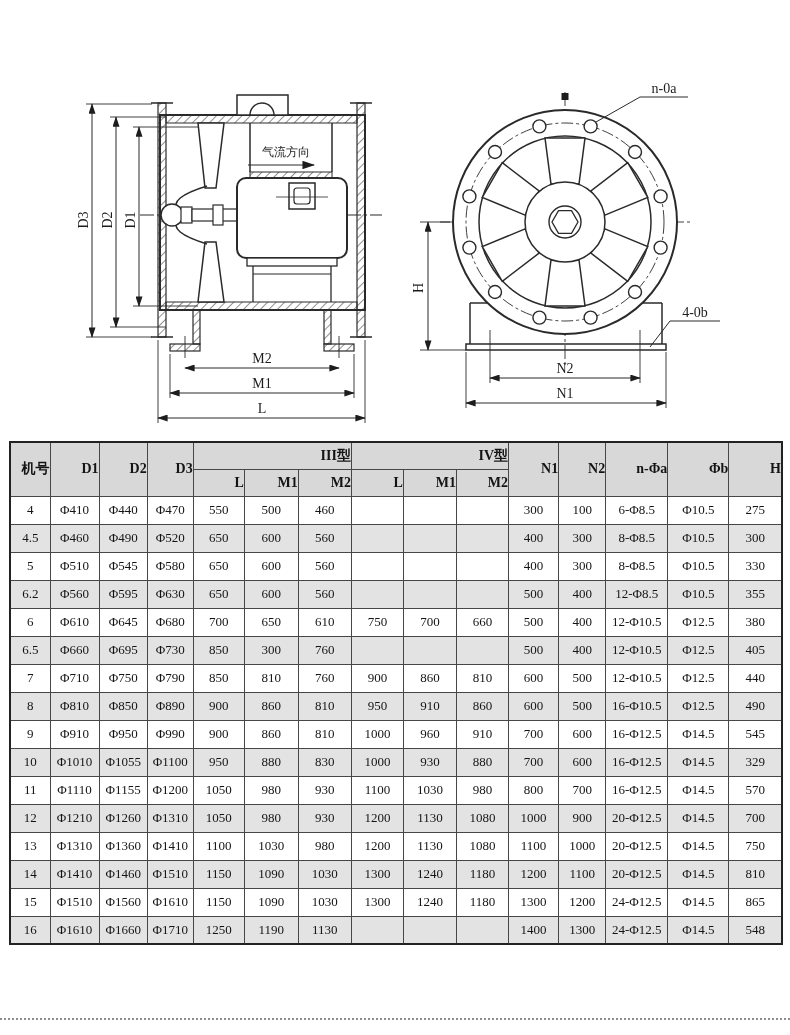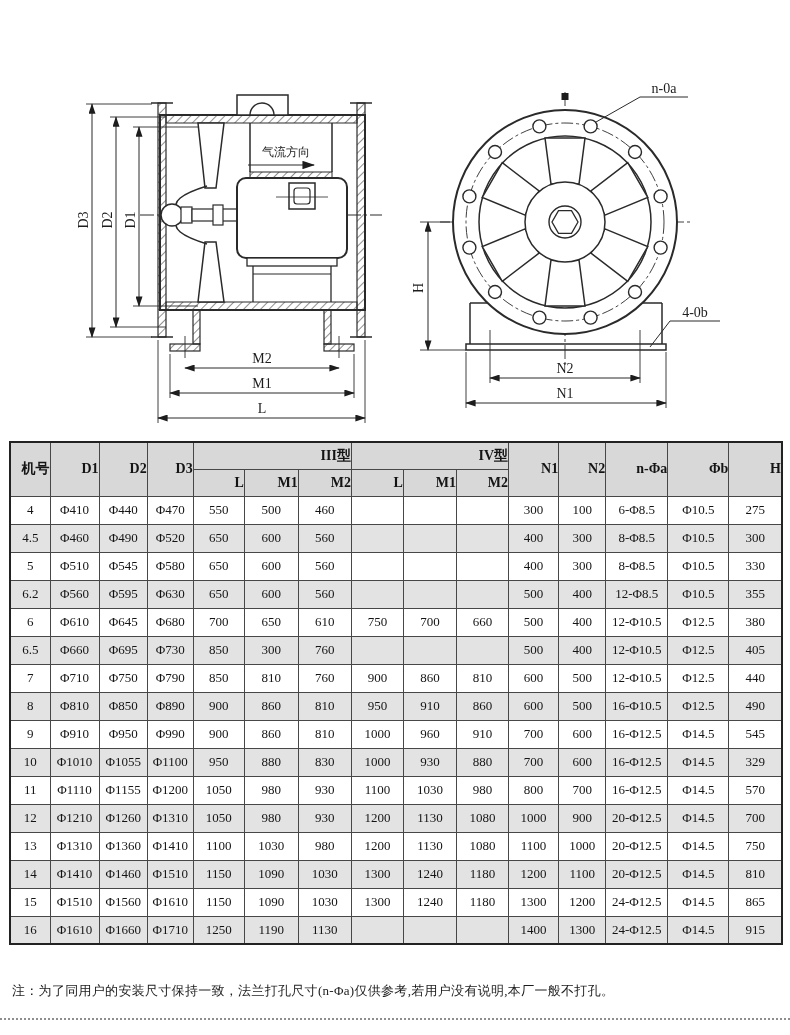--- a/index.html
+++ b/index.html
@@ -508,20 +508,19 @@
           <td>1250</td>
           <td>1190</td>
           <td>1130</td>
           <td></td>
           <td></td>
           <td></td>
           <td>1400</td>
           <td>1300</td>
           <td>24-Φ12.5</td>
           <td>Φ14.5</td>
-          <td>915</td>
+          <td>548</td>
         </tr>
       </tbody>
   </table>
 
-  <div class="note">注：为了同用户的安装尺寸保持一致，法兰打孔尺寸(n-Φa)仅供参考,若用户没有说明,本厂一般不打孔。</div>
   <div class="dotted-divider"></div>
 </div>
 
 </body></html>

